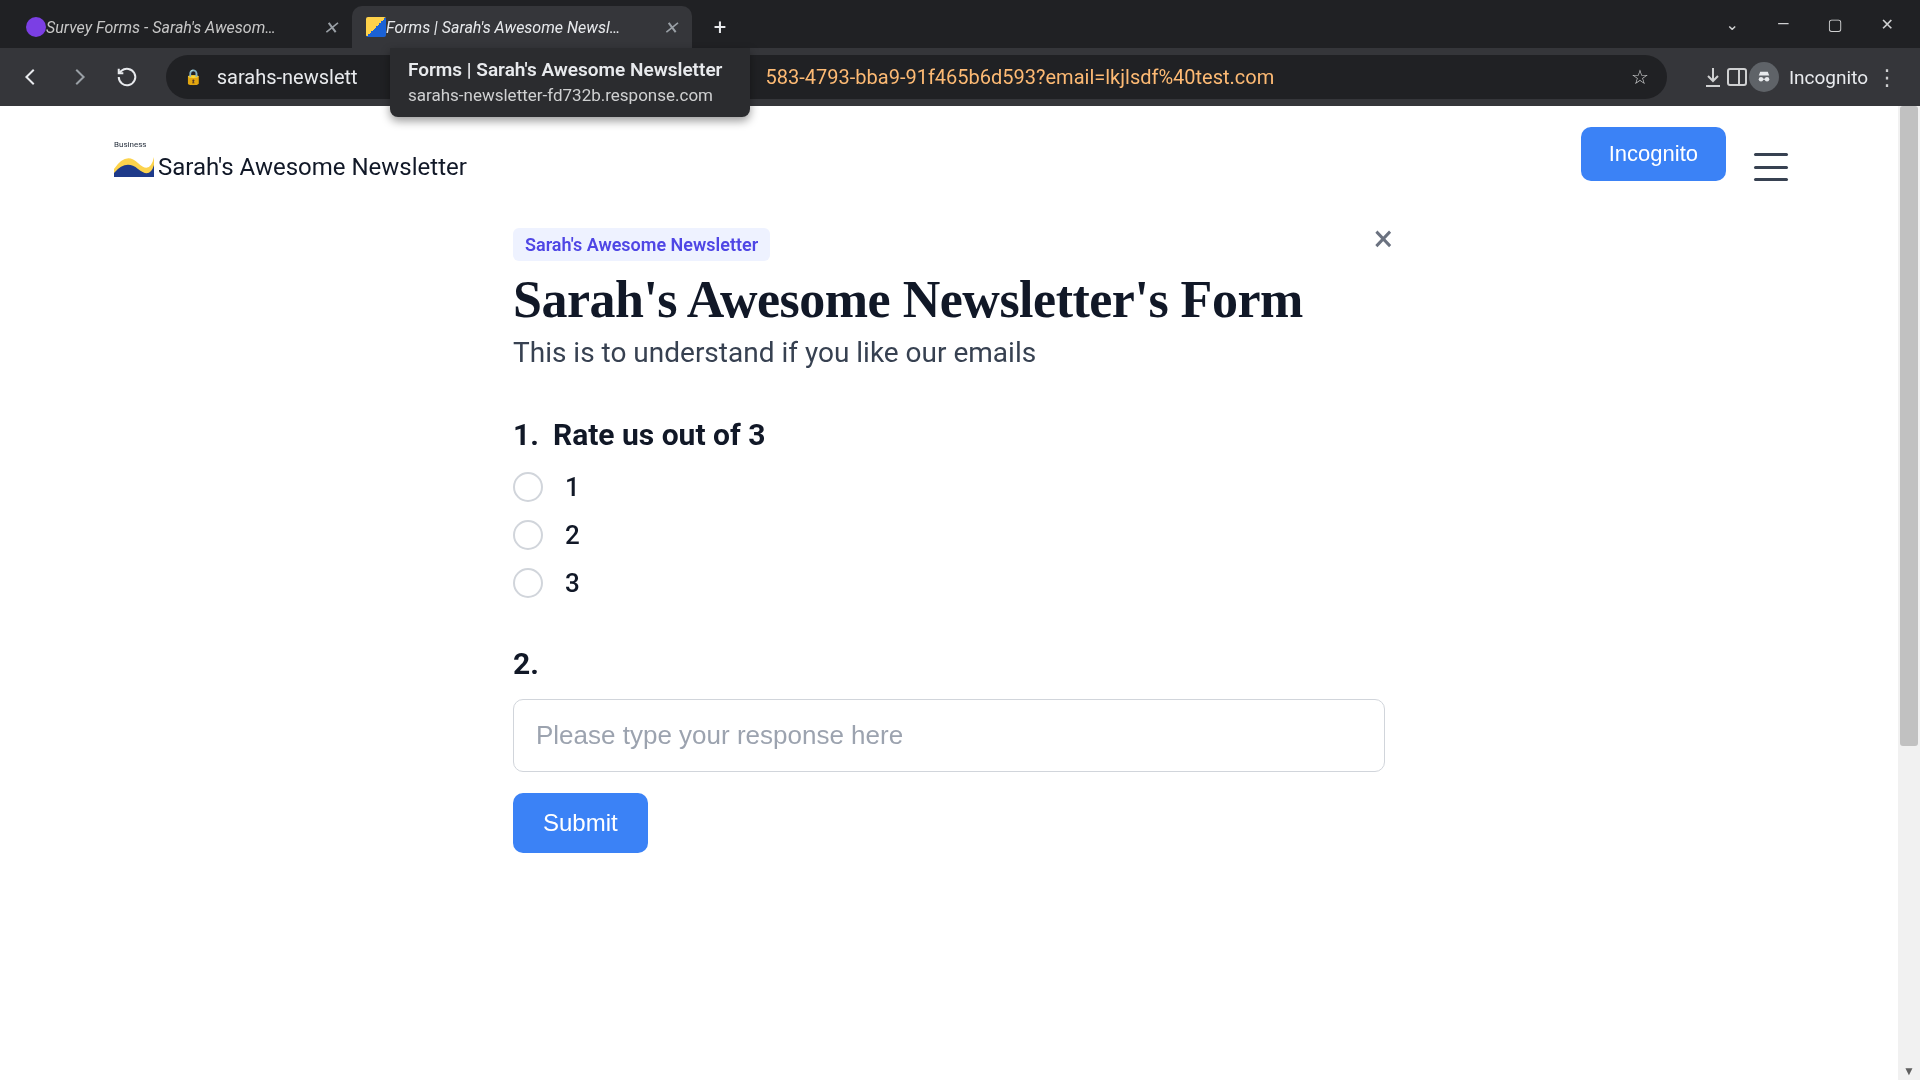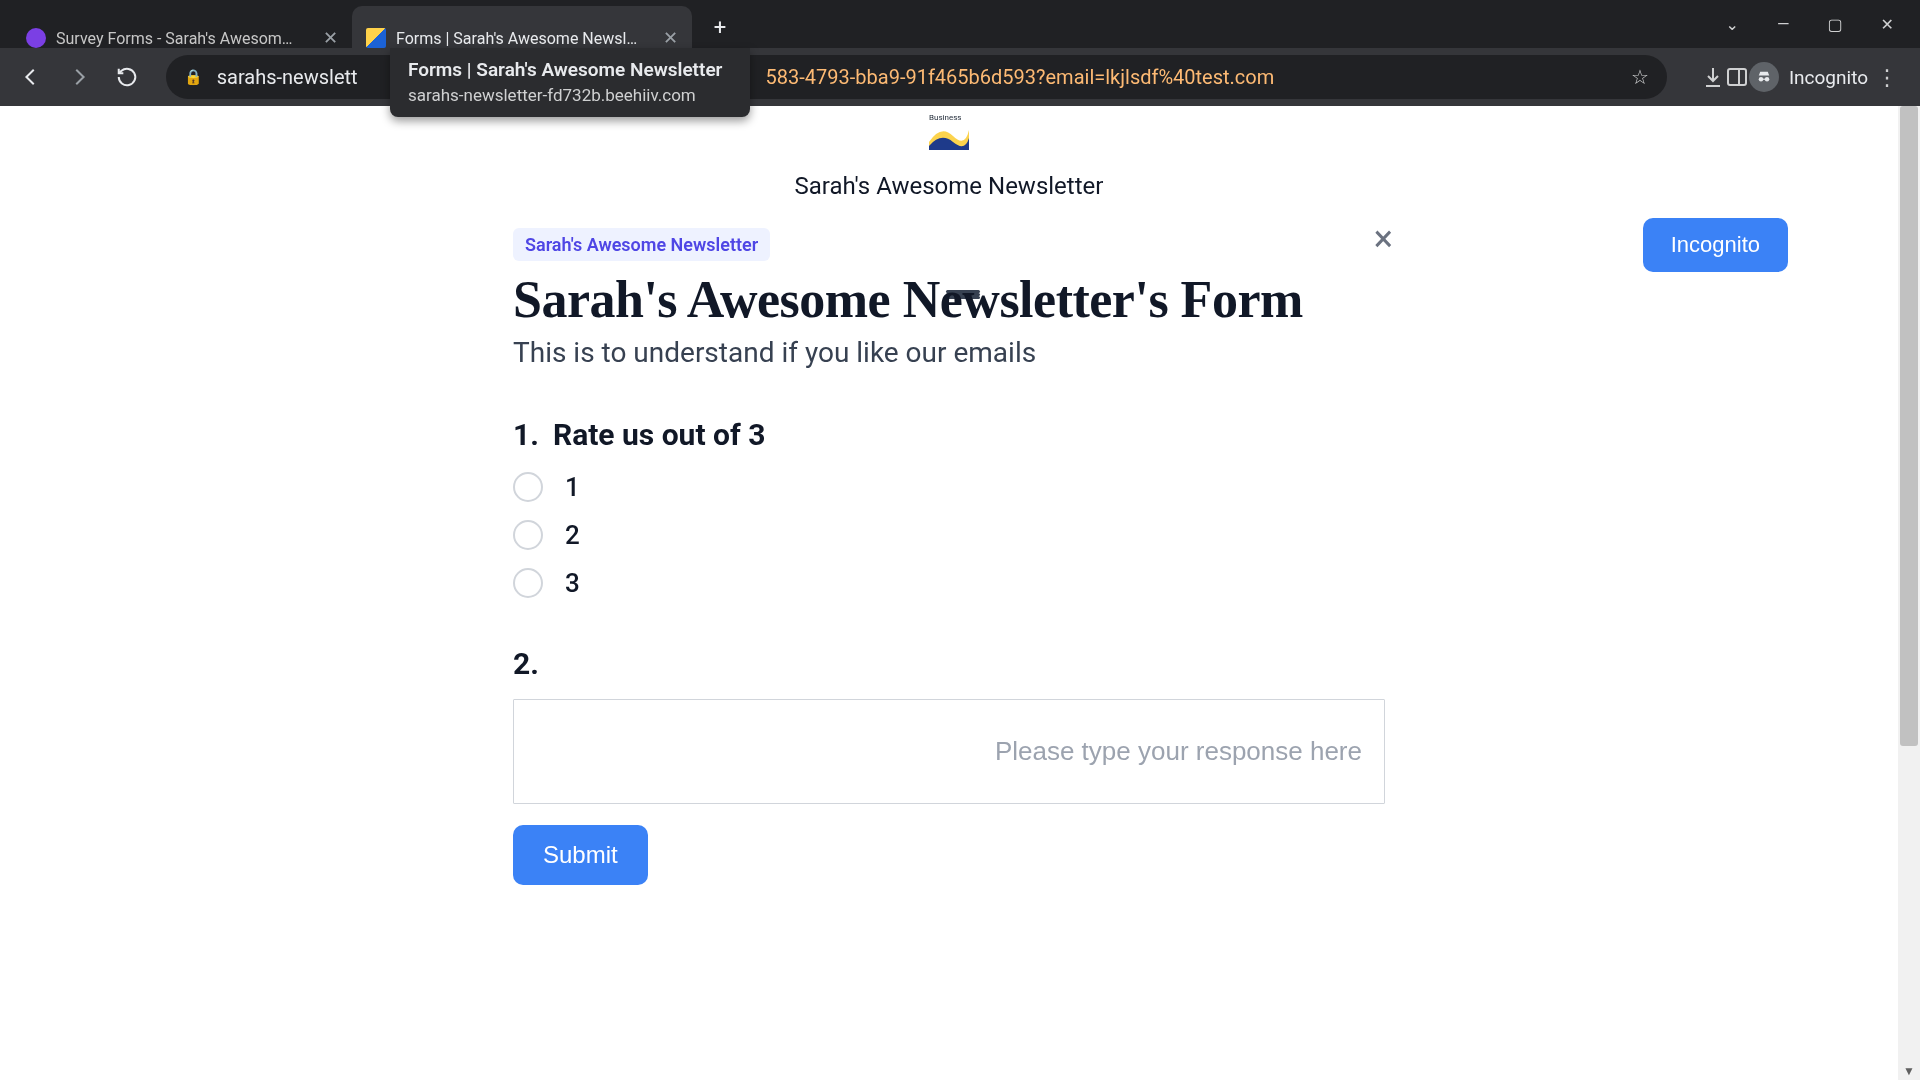--- a/index.html
+++ b/index.html
@@ -1,21 +1,21 @@
 <!DOCTYPE html>
 <html><head>
 <meta charset="utf-8">
 <style>
   * { margin: 0; padding: 0; box-sizing: border-box; }
   body { font-family: -apple-system, BlinkMacSystemFont, "Segoe UI", Roboto, Arial, sans-serif; background: #202124; width: 1920px; height: 1080px; overflow: hidden; }
 
   
   .titlebar { height: 48px; background: #202124; display: flex; align-items: flex-end; }
   .tabs { display: flex; gap: 0; padding-left: 12px; height: 48px; align-items: flex-end;}
-  .tab { display:flex; align-items:flex-end; gap:10px; height:42px; padding:0 14px; border-radius:10px 10px 0 0; color:#c7c7c7; font-size:16px; width:340px; position:relative; }
+  .tab { display:flex; align-items:center; height:42px; padding:0 14px; border-radius:10px 10px 0 0; color:#c7c7c7; font-size:16px; width:340px; position:relative;font-style:italic; }
   .tab.active { background:#35363a; color:#e8eaed;}
   .tab .favicon { width:20px; height:20px; border-radius:50%; flex:none; }
   .tab .fav-purple { background:#7b3fe4; }
   .tab .fav-yellow { background:linear-gradient(135deg,#ffd24a 50%, #1b62d6 50%); border-radius:2px;}
   .tab .tab-title { white-space:nowrap; overflow:hidden; text-overflow:ellipsis; flex:1;}
   .tab .close { color:#9aa0a6; font-size:18px; flex:none; margin-left:6px;}
   .newtab { width:36px;height:36px; display:flex;align-items:center;justify-content:center; color:#e8eaed; font-size:22px; margin-left:10px; margin-bottom:3px;}
   .winctrls { margin-left:auto; display:flex; gap:38px; padding-right:26px; align-items:center; height:48px; color:#cfd0d1;}
   .winctrls span { font-size:16px; }
 
@@ -32,41 +32,41 @@
   .kebab{ font-size:22px; color:#cfd0d1; padding:0 8px;}
 
   
   .tab-tooltip { position:absolute; top:48px; left:390px; background:#2b2c2f; color:#e8eaed; padding:10px 18px 12px 18px; border-radius:0 0 8px 8px; box-shadow:0 4px 10px rgba(0,0,0,.4); z-index:30; min-width:360px;}
   .tab-tooltip .tt-title{ font-size:19px; font-weight:600; margin-bottom:4px;}
   .tab-tooltip .tt-url{ font-size:17px; color:#cfd0d1;}
 
   
   .viewport { position:relative; height:calc(1080px - 48px - 58px); background:#ffffff; display:flex; }
   .page { flex:1; overflow:auto;}
-  .site-header{ height:76px; display:flex; align-items:center; padding:0 110px; border-bottom:1px solid rgba(0,0,0,0); gap:18px;flex-direction:column;}
+  .site-header{ height:76px; display:flex; align-items:flex-end; padding:0 110px; border-bottom:1px solid rgba(0,0,0,0); }
   .site-logo{ width:48px;height:48px;}
   .site-title{ font-size:24px; color:#111827;}
   .subscribe-btn{ margin-left:auto; background:#3b82f6; color:#fff; font-size:22px; padding:14px 28px; border-radius:10px; border:none;}
   .hamburger{ width:34px;height:28px; margin-left:28px; display:flex; flex-direction:column; justify-content:space-between;}
   .hamburger div{ height:3px; background:#374151; border-radius:2px;}
 
   .form-wrap{ max-width:880px; margin:46px auto 0 auto; position:relative; padding:0 4px;}
   .close-x{ position:absolute; right:-4px; top:-10px; font-size:36px; color:#6b7280;}
   .badge{ display:inline-block; background:#eef2ff; color:#4f46e5; font-size:18px; font-weight:600; padding:6px 12px; border-radius:6px; margin-bottom:10px;}
   .form-title{ font-family: Georgia, 'Times New Roman', serif; font-size:52px; font-weight:700; color:#111827; letter-spacing:-0.5px; line-height:1.1;}
   .form-sub{ font-size:28px; color:#374151; margin-top:8px;}
 
   .question{ margin-top:48px;}
   .q-head{ display:flex; gap:14px; font-size:30px; font-weight:700; color:#111827;}
   .options{ margin-top:20px; display:flex; flex-direction:column; gap:18px;}
   .option{ display:flex; align-items:center; gap:22px;}
   .radio{ width:30px;height:30px; border:2px solid #d1d5db; border-radius:50%; background:#fff;}
   .opt-label{ font-size:26px; color:#111827; font-weight:500;}
 
-  .text-input{ width:100%; margin-top:18px; font-size:26px; padding:36px 22px; border:1px solid #d1d5db; border-radius:1px; color:#111827;text-align:right;}
+  .text-input{ width:100%; margin-top:18px; font-size:26px; padding:20px 22px; border:1px solid #d1d5db; border-radius:10px; color:#111827;}
   .text-input::placeholder{ color:#9ca3af;}
 
   .submit-btn{ margin-top:21px; background:#3b82f6; color:#fff; font-size:24px; padding:16px 30px; border:none; border-radius:10px;}
 
   .vscroll{ width:22px; background:#f1f1f1; position:relative;}
   .vscroll .thumb{ position:absolute; top:0; left:2px; right:2px; height:640px; background:#c1c1c1; border-radius:3px;}
   .vscroll .arrow{ position:absolute; left:0; right:0; text-align:center; font-size:12px; color:#606060;}
   .vscroll .arrow.up{ top:2px;} .vscroll .arrow.down{ bottom:2px;}
 
   svg{ display:block;}
@@ -90,21 +90,21 @@
   </div>
   <div class="winctrls">
     <span>⌄</span>
     <span>―</span>
     <span>▢</span>
     <span>✕</span>
   </div>
 
   <div class="tab-tooltip">
     <div class="tt-title">Forms | Sarah's Awesome Newsletter</div>
-    <div class="tt-url">sarahs-newsletter-fd732b.beehiiv.com</div>
+    <div class="tt-url">sarahs-newsletter-fd732b.response.com</div>
   </div>
 </div>
 
 <div class="toolbar">
   <div class="nav-btn enabled">
     <svg width="22" height="22" viewBox="0 0 24 24" fill="none" stroke="currentColor" stroke-width="2.2">
         <path d="M15 4l-8 8 8 8"></path>
       </svg>
   </div>
   <div class="nav-btn">

